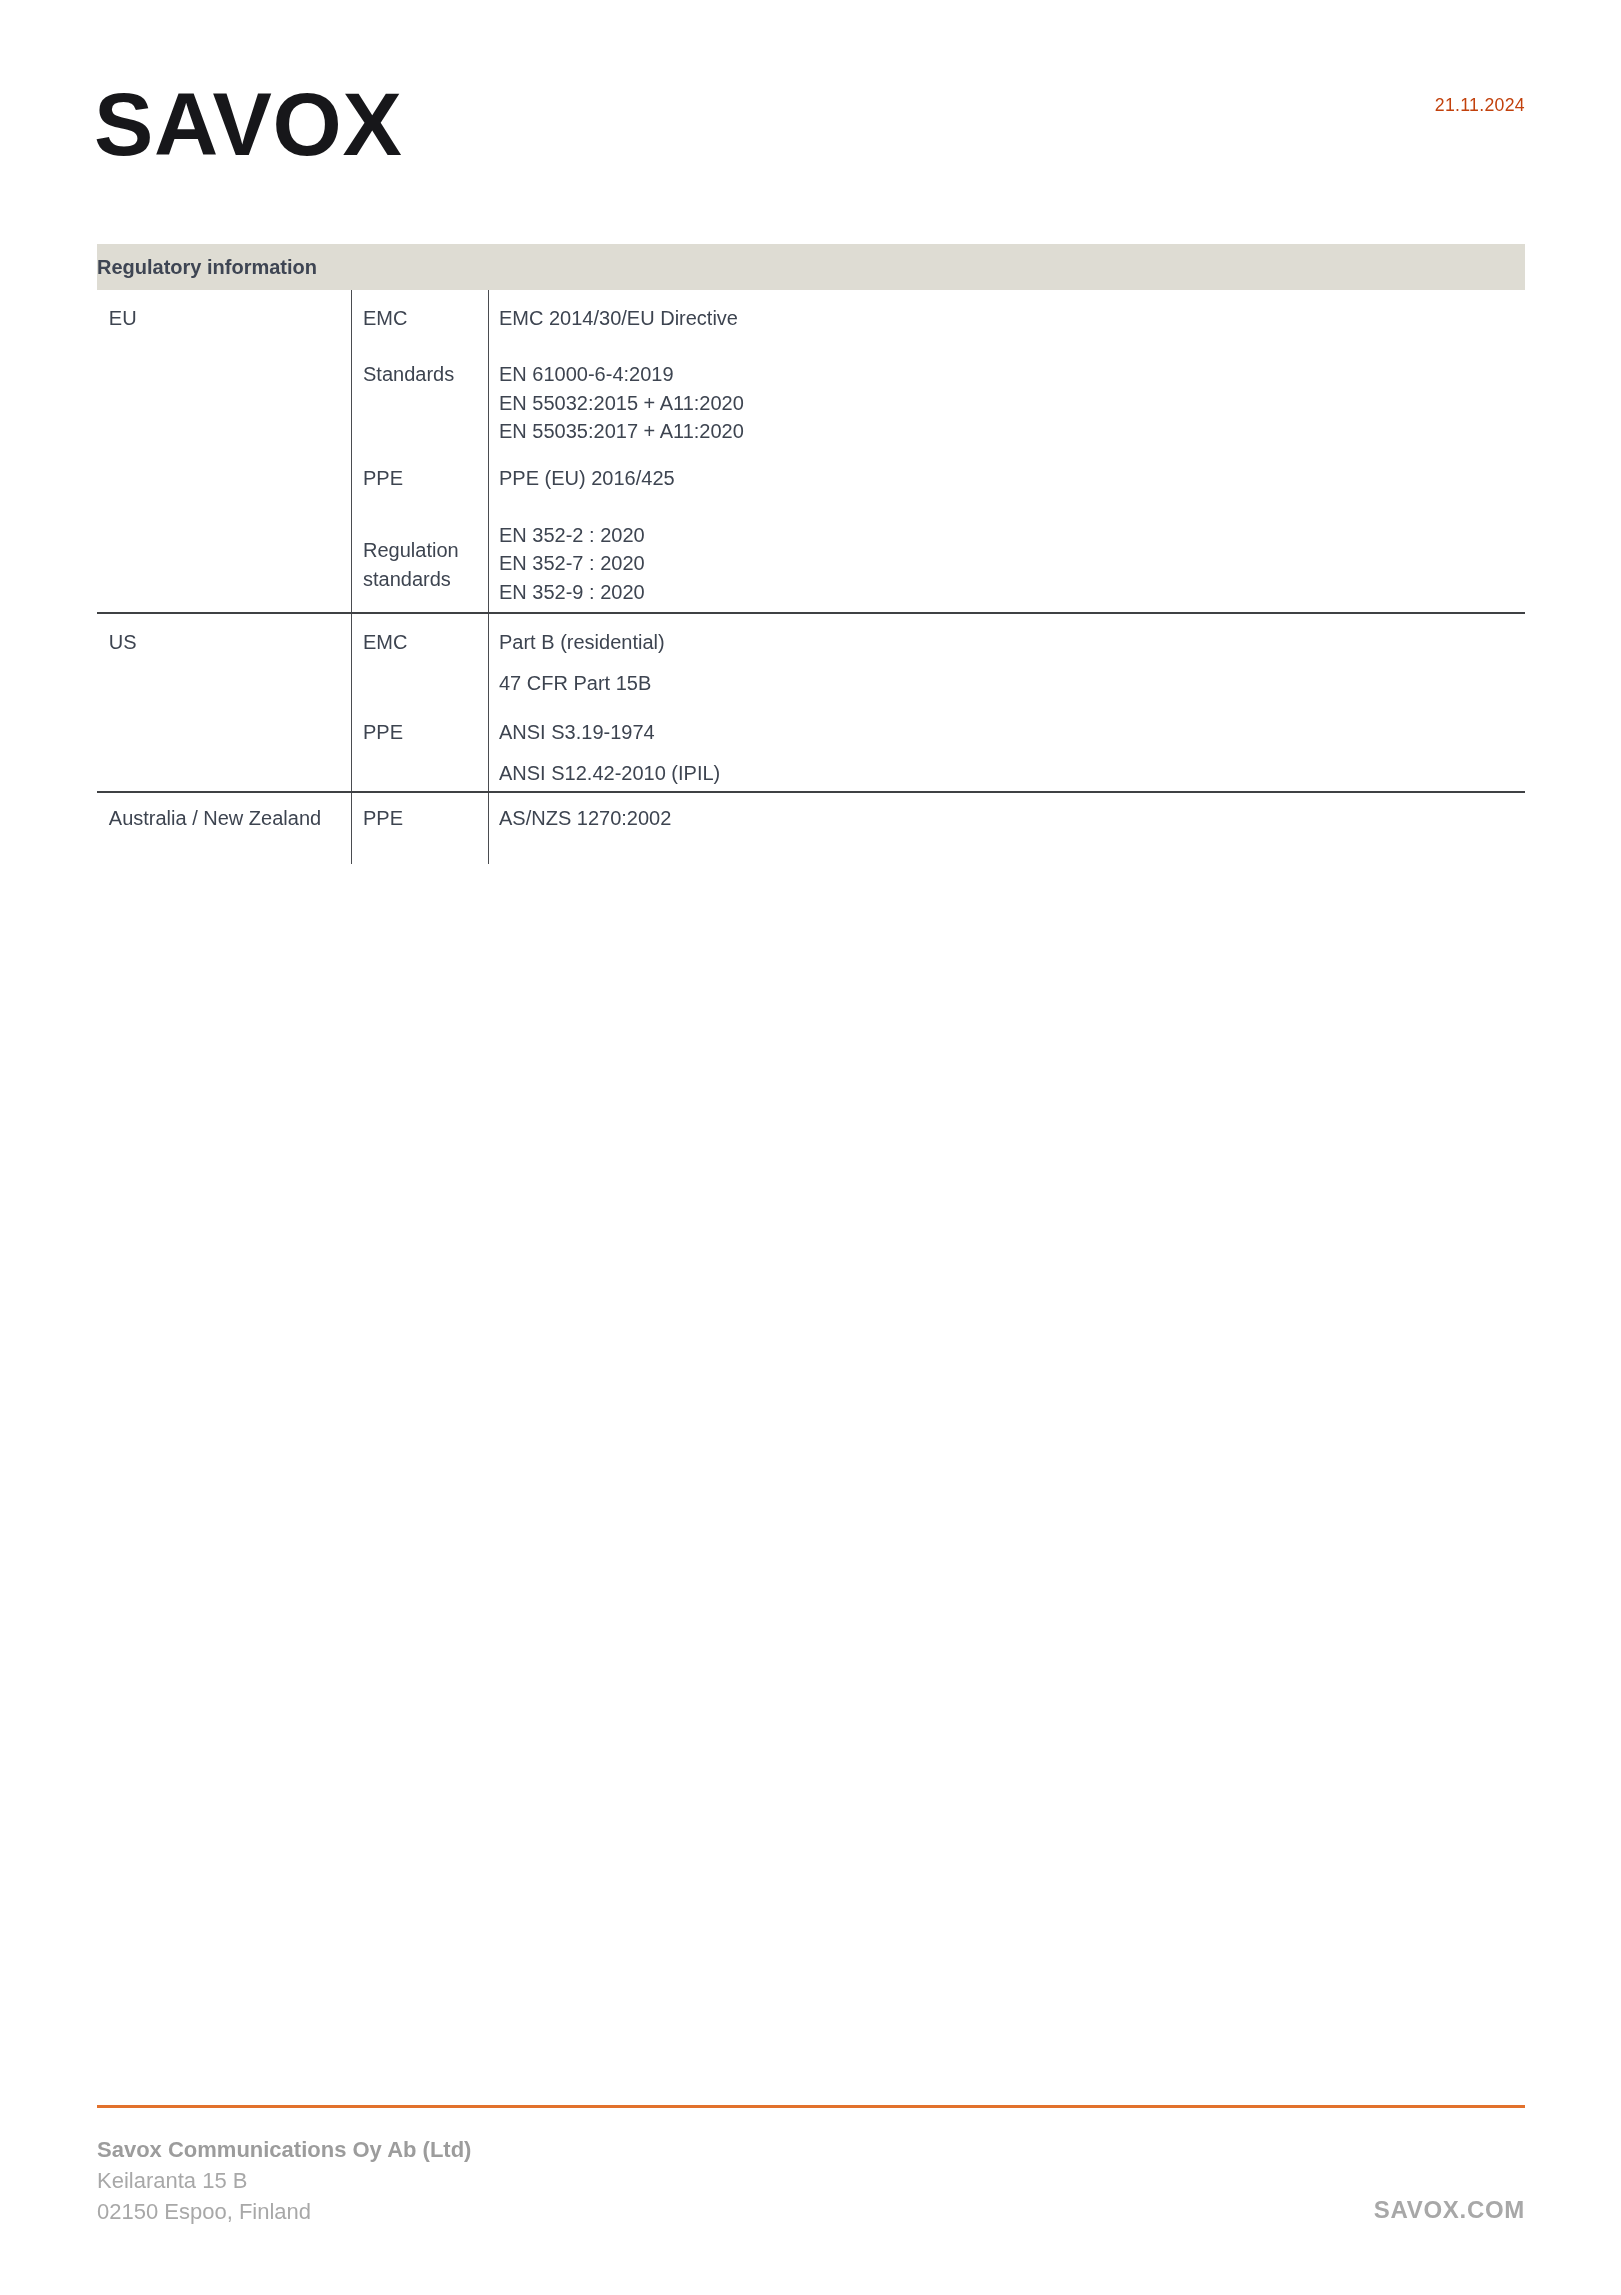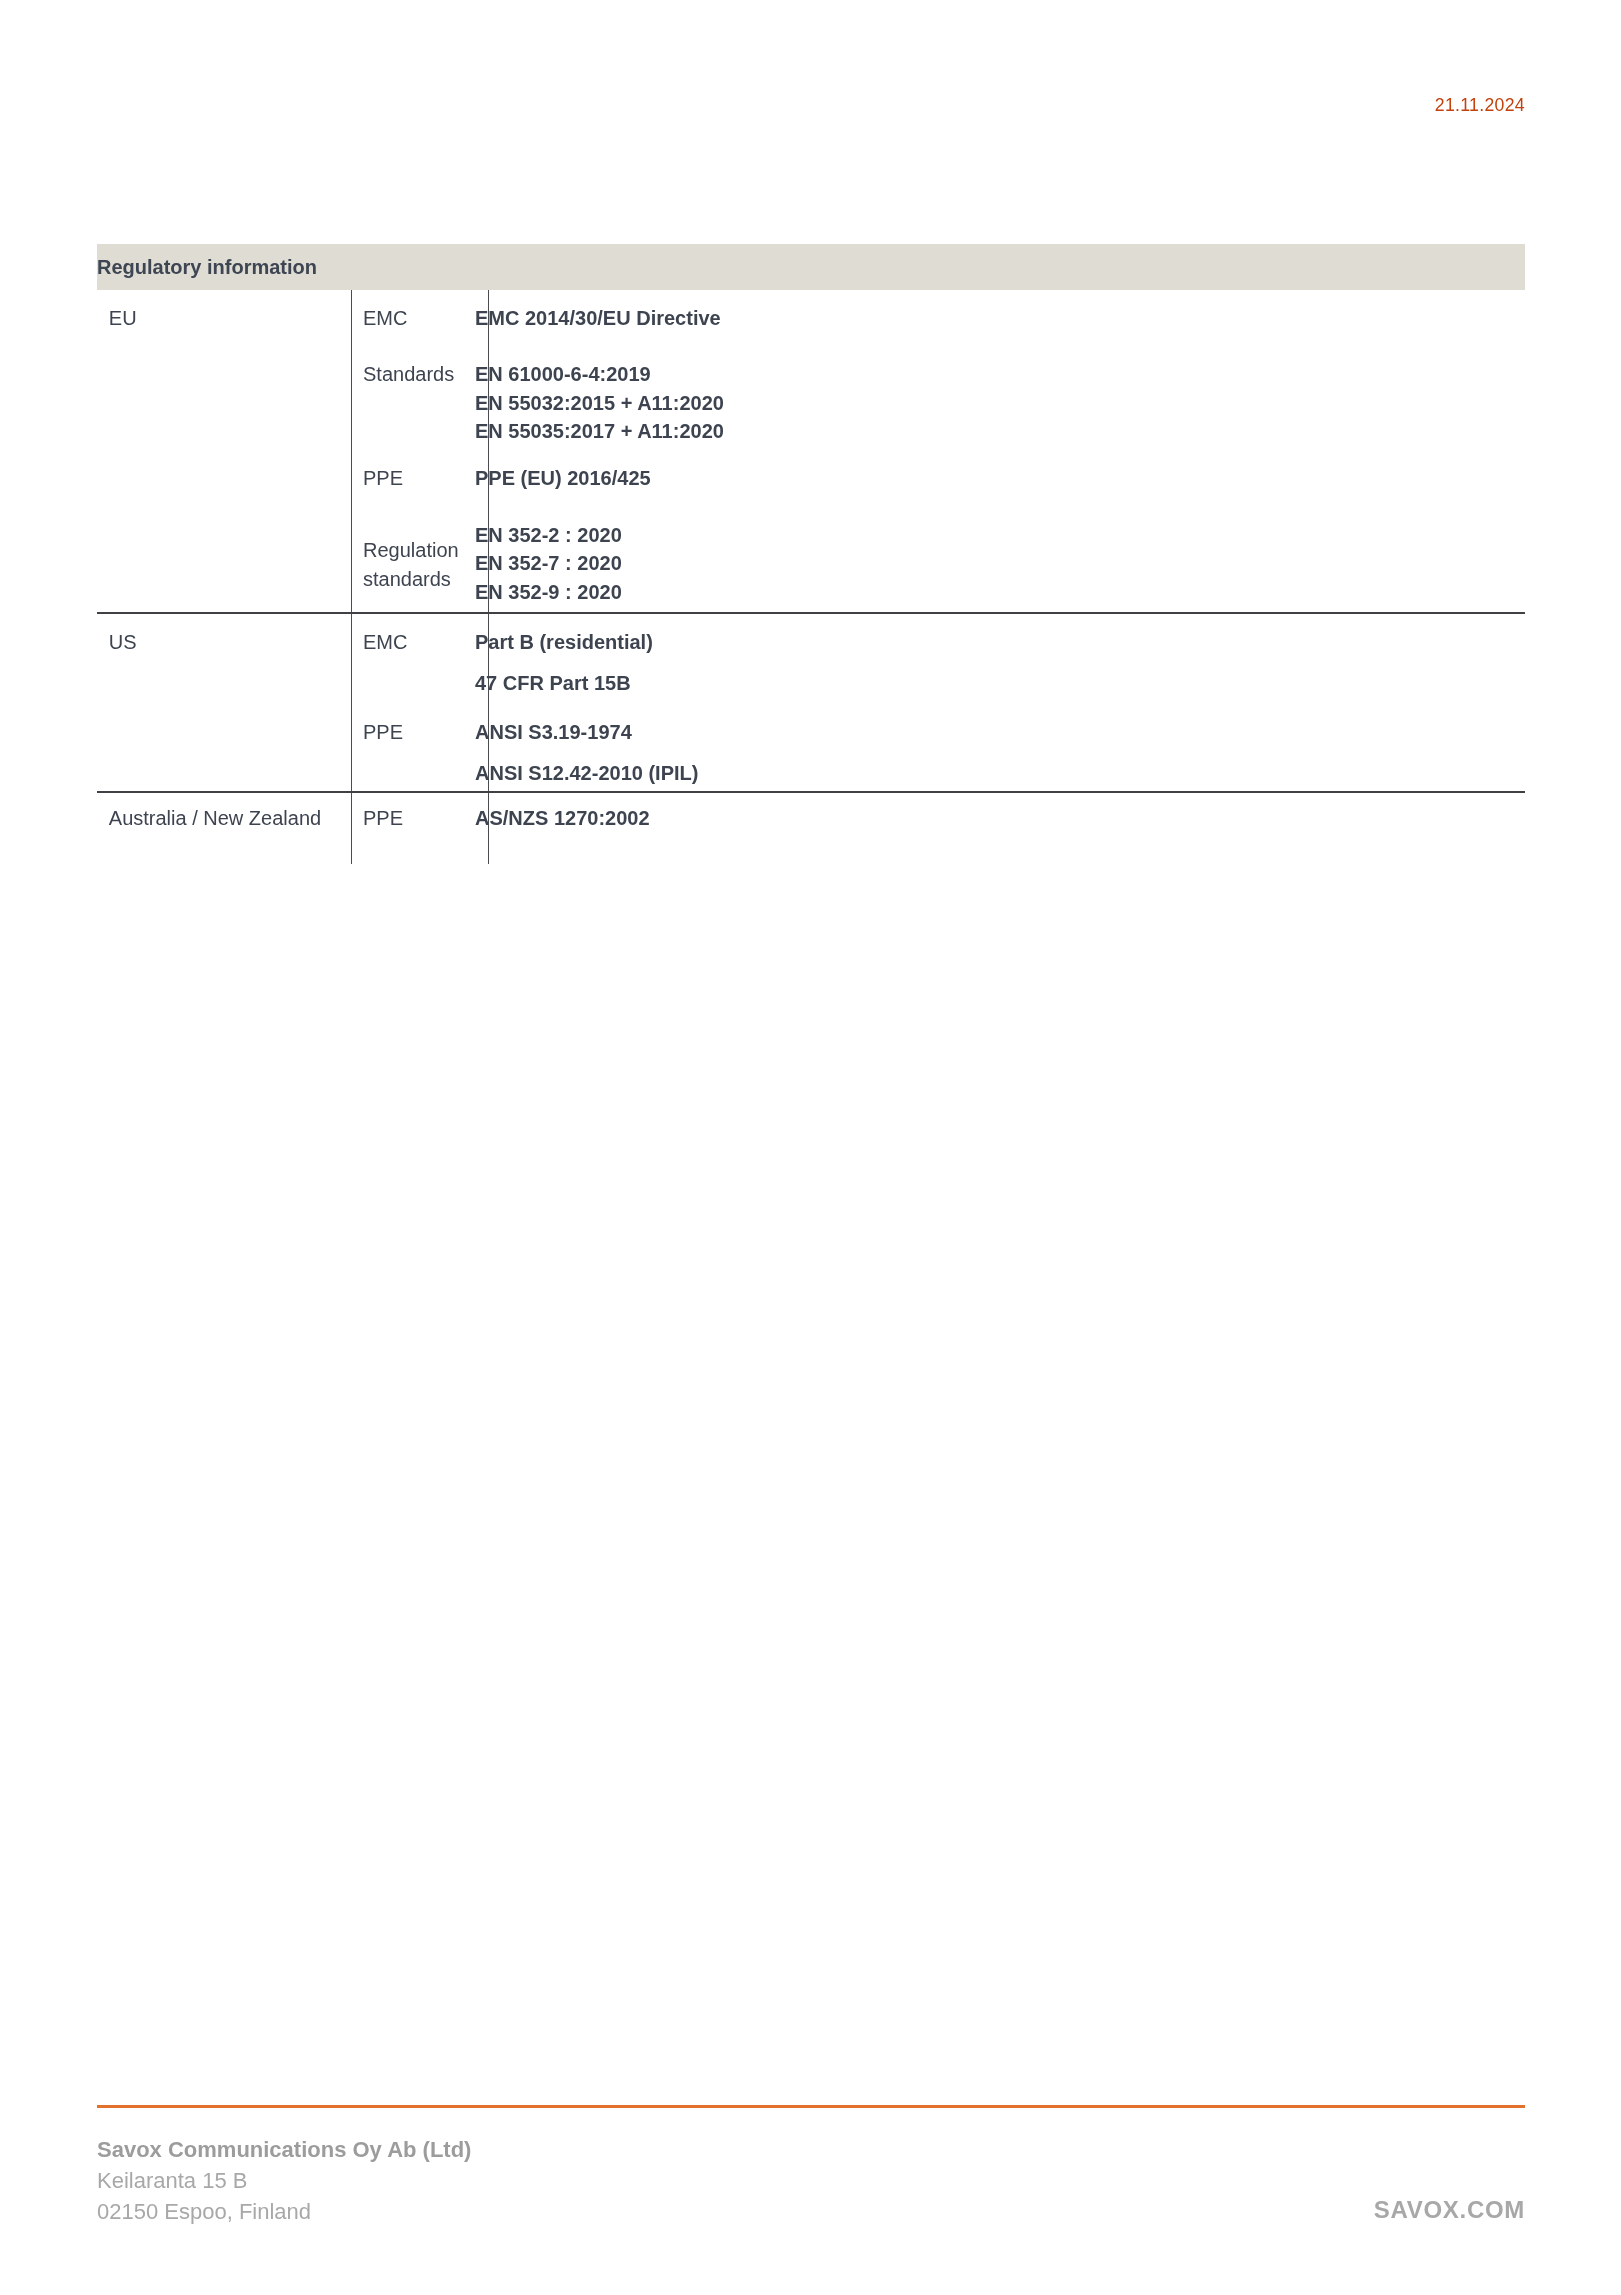--- a/index.html
+++ b/index.html
@@ -34,21 +34,21 @@
   .hline{position:absolute;left:0;width:1428px;height:2px;background:#3f4144;}
   .hline.h1{top:368px;}
   .hline.h2{top:547px;}
 
   .cell{
     position:absolute;font-size:20px;line-height:29px;color:#3d4450;
   }
   .cell.b{font-weight:400;}
   .c1{left:11.8px;width:232px;}
   .c2{left:266px;width:118px;}
-  .c3{left:378px;width:1007px;font-weight:bold;}
+  .c3{left:402px;width:1007px;}
 
   
   .footer-rule{
     position:absolute;left:97px;top:2105px;width:1428px;height:3.3px;
     background:#e2712c;
   }
   .footer-address{
     position:absolute;left:97px;top:2134px;
     font-size:22px;line-height:31px;color:#a8a8a8;
   }
@@ -56,20 +56,21 @@
   .footer-site{
     position:absolute;right:97px;top:2196px;
     font-size:24px;font-weight:700;letter-spacing:0.7px;color:#a8a8a8;
   }
 </style>
 </head>
 <body>
 
 <div class="page">
 
+  <div class="logo">SAVOX</div>
   <div class="doc-date">21.11.2024</div>
 
   <div class="table-wrap">
 
     <div class="table-header">
       <span>Regulatory information</span>
     </div>
 
     <div class="vline v1"></div>
     <div class="vline v2"></div>

